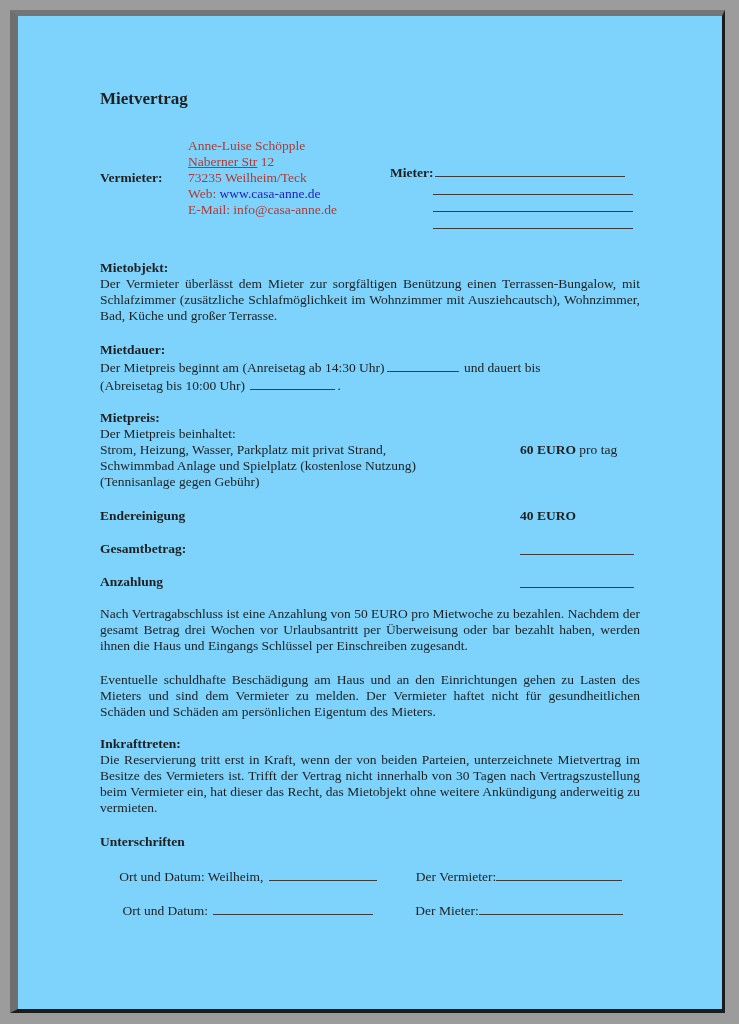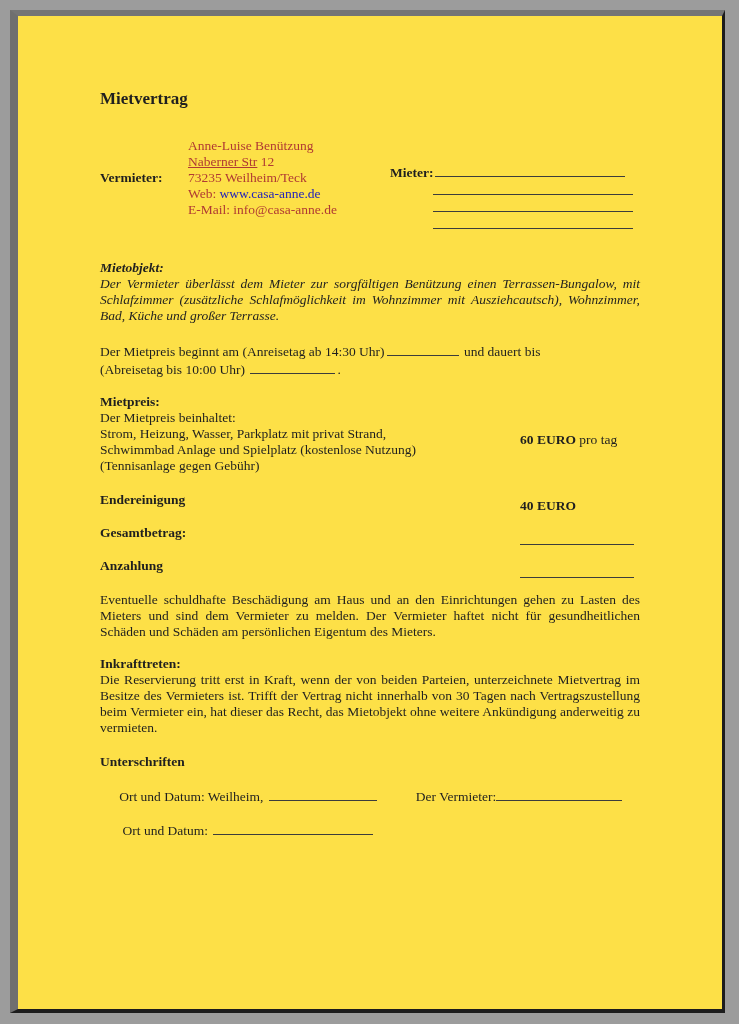--- a/index.html
+++ b/index.html
@@ -11,21 +11,21 @@
   }
   .frame {
     width: 739px;
     height: 1024px;
     background: #9c9c9c;
     padding: 10px 14px 11px 10px;
   }
   .page {
     width: 715px;
     height: 1003px;
-    background: #fde047;
+    background: #7dd3fc;
     border-top: 6px solid #757575;
     border-left: 8px solid #6f6f6f;
     border-right: 3px solid #1c1c1c;
     border-bottom: 4px solid #1c1c1c;
     padding: 74px 82px 0 82px;
     font-size: 13.5px;
     line-height: 16px;
   }
   .b { font-weight: bold; }
   .title {
@@ -50,22 +50,22 @@
     vertical-align: baseline;
     margin: 0 2px;
   }
   .mieter-line { margin-left: 43px; height: 17px; }
   .mieter-line .blank { width: 200px; margin: 0; }
   .mieter-first .blank { width: 190px; }
   
   .sec-h { font-weight: bold; }
   .just { text-align: justify; }
   .row { position: relative; }
-  .rcol { position: absolute; left: 420px; top: 6px; white-space: nowrap; }
-  .mt28 { margin-top: 28px; font-style: italic; }
+  .rcol { position: absolute; left: 420px; top: 0; white-space: nowrap; }
+  .mt28 { margin-top: 28px; }
   .mt18 { margin-top: 18px; }
   .mt17 { margin-top: 17px; }
   .mt16 { margin-top: 16px; font-family: Liberation Serif, serif; }
   .blank-md { width: 72px; }
   .blank-md2 { width: 85px; }
   .blank-amt { width: 114px; margin: 0; }
   
   .sig-row { display: flex; text-align: center; }
   .sig-left { width: 298px; flex: none; white-space: nowrap; }
   .sig-right { flex: 1; white-space: nowrap; }
@@ -79,41 +79,42 @@
 
 <div class="frame">
   <div class="page">
 
     <div class="title">Mietvertrag</div>
 
     <div class="parties">
       <div class="vermieter-col">
         <span class="label">Vermieter:</span>
         <div class="address">
-          <div>Anne-Luise Benützung</div>
+          <div>Anne-Luise Schöpple</div>
           <div><span class="street-u">Naberner Str</span><span> 12</span></div>
           <div>73235 Weilheim/Teck</div>
           <div><span>Web: </span><a class="weblink">www.casa-anne.de</a></div>
           <div>E-Mail: info@casa-anne.de</div>
         </div>
       </div>
       <div class="mieter-col">
         <div class="mieter-first"><span class="label">Mieter:</span><span class="blank"></span></div>
         <div class="mieter-line"><span class="blank"></span></div>
         <div class="mieter-line"><span class="blank"></span></div>
         <div class="mieter-line"><span class="blank"></span></div>
       </div>
     </div>
 
     <div class="mt28">
       <div class="sec-h">Mietobjekt:</div>
       <div class="just">Der Vermieter überlässt dem Mieter zur sorgfältigen Benützung einen Terrassen-Bungalow, mit Schlafzimmer (zusätzliche Schlafmöglichkeit im Wohnzimmer mit Ausziehcautsch), Wohnzimmer, Bad, Küche und großer Terrasse.</div>
     </div>
 
     <div class="mt18">
+      <div class="sec-h">Mietdauer:</div>
       <div><span>Der Mietpreis beginnt am (Anreisetag ab 14:30 Uhr)</span><span class="blank blank-md"></span> <span>und dauert bis</span></div>
       <div><span>(Abreisetag bis 10:00 Uhr)</span> <span class="blank blank-md2"></span><span>.</span></div>
     </div>
 
     <div class="mt16">
       <div class="sec-h">Mietpreis:</div>
       <div>Der Mietpreis beinhaltet:</div>
       <div class="row">
         <span>Strom, Heizung, Wasser, Parkplatz mit privat Strand,</span>
         <span class="rcol"><span class="b">60 EURO</span><span> pro tag</span></span>
@@ -130,33 +131,35 @@
     <div class="row mt17">
       <span class="b">Gesamtbetrag:</span>
       <span class="rcol"><span class="blank blank-amt"></span></span>
     </div>
 
     <div class="row mt17">
       <span class="b">Anzahlung</span>
       <span class="rcol"><span class="blank blank-amt"></span></span>
     </div>
 
+    <div class="just mt16">Nach Vertragabschluss ist eine Anzahlung von 50 EURO pro Mietwoche zu bezahlen. Nachdem der gesamt Betrag drei Wochen vor Urlaubsantritt per Überweisung oder bar bezahlt haben, werden ihnen die Haus und Eingangs Schlüssel per Einschreiben zugesandt.</div>
 
     <div class="just mt18">Eventuelle schuldhafte Beschädigung am Haus und an den Einrichtungen gehen zu Lasten des Mieters und sind dem Vermieter zu melden. Der Vermieter haftet nicht für gesundheitlichen Schäden und Schäden am persönlichen Eigentum des Mieters.</div>
 
     <div class="mt16">
       <div class="sec-h">Inkrafttreten:</div>
       <div class="just">Die Reservierung tritt erst in Kraft, wenn der von beiden Parteien, unterzeichnete Mietvertrag im Besitze des Vermieters ist. Trifft der Vertrag nicht innerhalb von 30 Tagen nach Vertragszustellung beim Vermieter ein, hat dieser das Recht, das Mietobjekt ohne weitere Ankündigung anderweitig zu vermieten.</div>
     </div>
 
     <div class="sec-h mt18">Unterschriften</div>
 
     <div class="sig-row mt17">
       <span class="sig-left"><span>Ort und Datum: Weilheim,</span> <span class="blank sig-b1"></span></span>
       <span class="sig-right"><span>Der Vermieter:</span><span class="blank sig-b2"></span></span>
     </div>
 
     <div class="sig-row mt16">
       <span class="sig-left"><span>Ort und Datum:</span> <span class="blank sig-b3"></span></span>
+      <span class="sig-right"><span>Der Mieter:</span><span class="blank sig-b4"></span></span>
     </div>
 
   </div>
 </div>
 
 </body></html>

